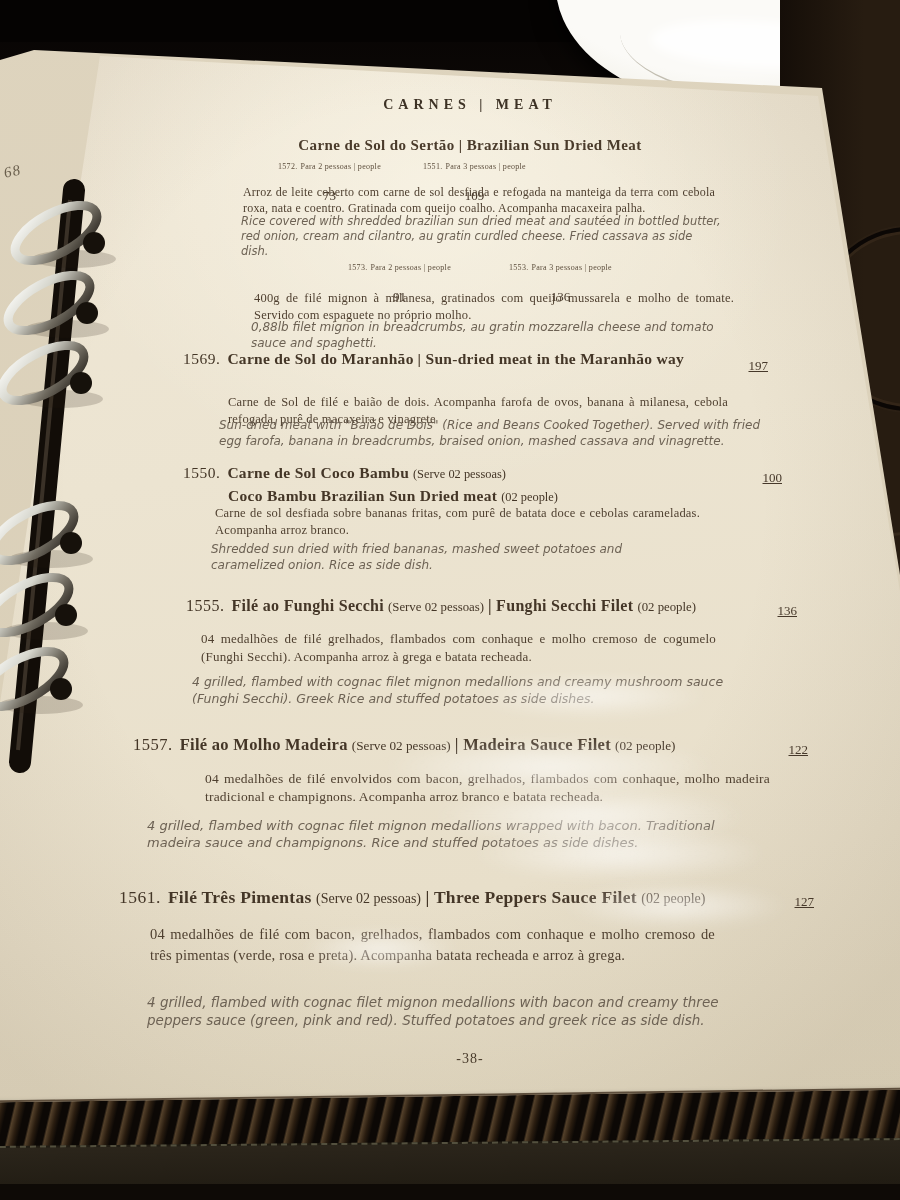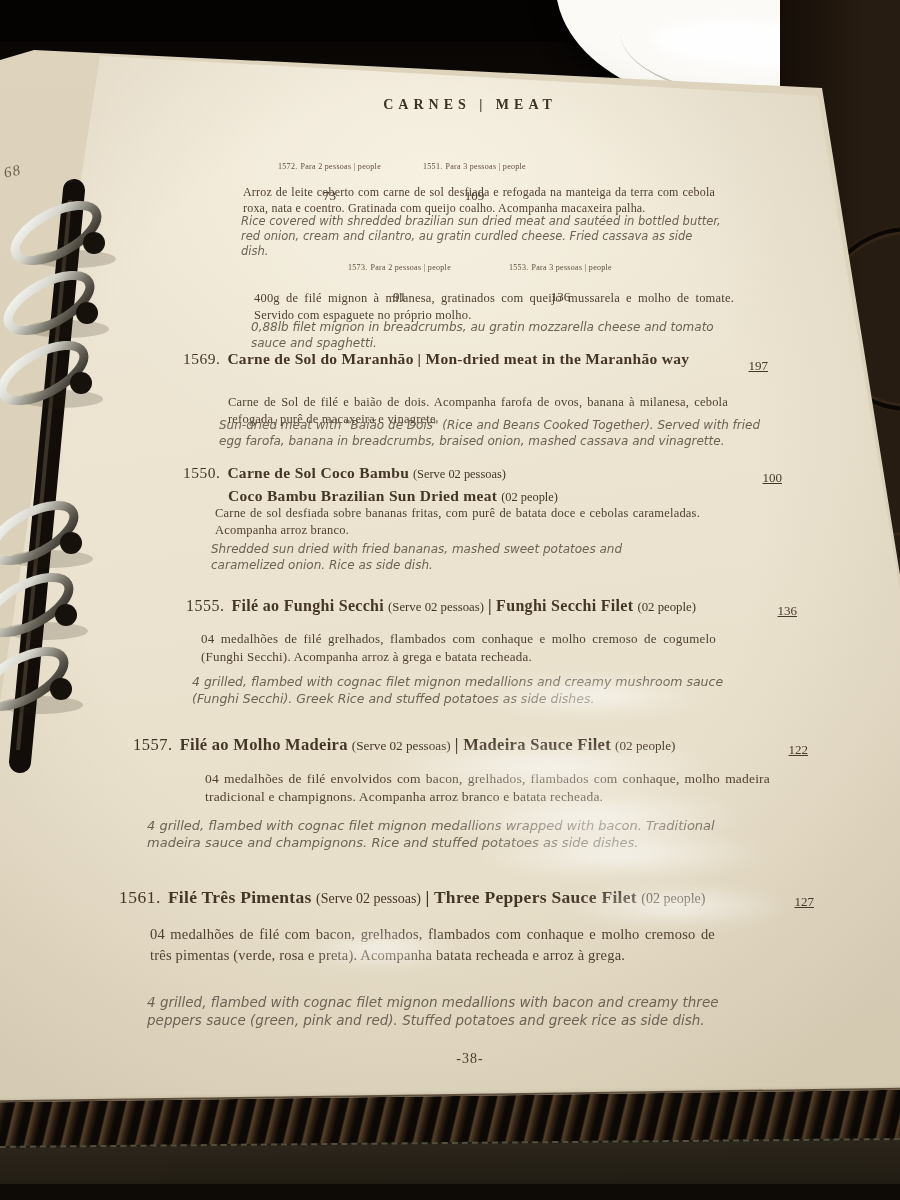--- a/index.html
+++ b/index.html
@@ -87,20 +87,21 @@
   <div class="left-page-num">68</div>
 
   <div class="page">
     <div class="page-vignette"></div>
   </div>
 
   <div class="content">
 
     <div class="blk c sect-title" style="left:100px;top:97px;width:740px;">CARNES | MEAT</div>
 
+    <div class="blk c ftitle" style="left:100px;top:137px;width:740px;">Carne de Sol do Sertão | Brazilian Sun Dried Meat</div>
     <div class="blk prices" style="left:278px;top:162px;gap:42px;">
       <div class="price-col">
         <div class="price-label"><span class="pcode">1572.</span><span>Para 2 pessoas | people</span></div>
         <div class="price-value">73</div>
       </div>
       <div class="price-col">
         <div class="price-label"><span class="pcode">1551.</span><span>Para 3 pessoas | people</span></div>
         <div class="price-value">109</div>
       </div>
     </div>
@@ -114,21 +115,21 @@
       </div>
       <div class="price-col">
         <div class="price-label"><span class="pcode">1553.</span><span>Para 3 pessoas | people</span></div>
         <div class="price-value">136</div>
       </div>
     </div>
     <div class="blk pt jt" style="left:254px;top:290px;width:480px;font-size:12.5px;">400g de filé mignon à milanesa, gratinados com queijo mussarela e molho de tomate. Servido com espaguete no próprio molho.</div>
     <div class="blk en" style="left:251px;top:320px;width:500px;font-size:12px;">0,88lb filet mignon in breadcrumbs, au gratin mozzarella cheese and tomato sauce and spaghetti.</div>
 
     <div class="blk item-head" style="left:183px;top:350px;font-size:15.5px;">
-      <span class="inum">1569.</span><span class="iname">Carne de Sol do Maranhão</span> <span class="iserve"></span> <span class="iname">|  Mon-dried meat in the Maranhão way</span> <span class="iserve"></span>
+      <span class="inum">1569.</span><span class="iname">Carne de Sol do Maranhão</span> <span class="iserve"></span> <span class="iname">|  Sun-dried meat in the Maranhão way</span> <span class="iserve"></span>
     </div>
     <div class="blk iprice" style="left:722px;top:358px;">197</div>
     <div class="blk pt jt" style="left:228px;top:394px;width:500px;font-size:12.5px;">Carne de Sol de filé e baião de dois. Acompanha farofa de ovos, banana à milanesa, cebola refogada, purê de macaxeira e vinagrete</div>
     <div class="blk en" style="left:219px;top:418px;width:548px;font-size:12px;">Sun-dried meat with "Baião de Dois" (Rice and Beans Cooked Together). Served with fried egg farofa, banana in breadcrumbs, braised onion, mashed cassava and vinagrette.</div>
 
     <div class="blk item-head" style="left:183px;top:464px;font-size:15.5px;">
       <span class="inum">1550.</span><span class="iname">Carne de Sol Coco Bambu</span> <span class="iserve">(Serve 02 pessoas)</span>
     </div>
     <div class="blk item-head" style="left:228px;top:487px;font-size:15.5px;">
       <span class="iname">Coco Bambu Brazilian Sun Dried meat</span> <span class="iserve">(02 people)</span>

